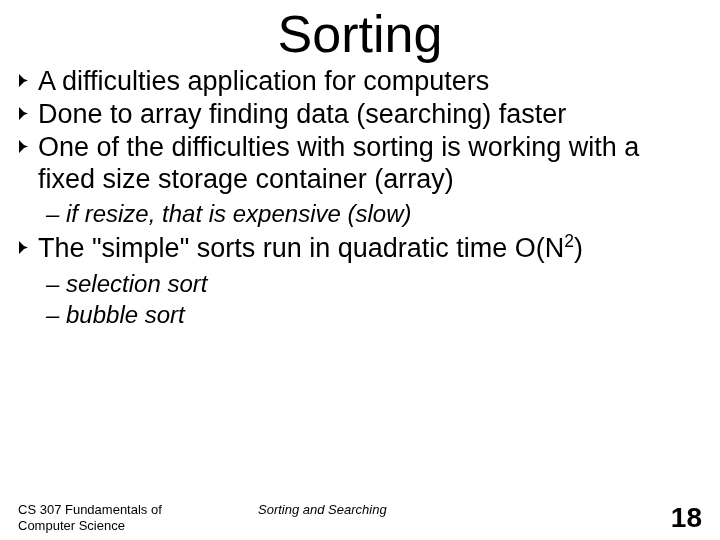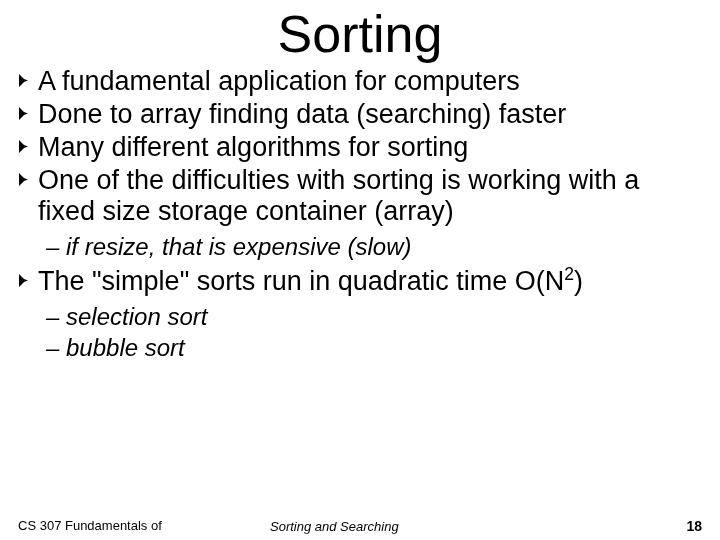--- a/index.html
+++ b/index.html
@@ -51,76 +51,67 @@
   .sub-row { margin-bottom: 1px; font-style: italic; }
   .gap-top { margin-top: 4px; }
   sup { font-size: 0.65em; vertical-align: super; line-height: 0; }
   .footer {
     position: absolute;
     left: 0;
     bottom: 6px;
     width: 100%;
     padding: 0 18px;
     display: flex;
-    align-items: flex-end;
+    align-items: flex-start;
     font-size: 13px;
-    gap: 12px;
   }
   .footer-left {
     flex: 0 0 180px;
     line-height: 1.25;
   }
   .footer-center {
     flex: 1;
     text-align: left;
     padding-left: 60px;
     font-style: italic;
   }
   .footer-right {
     flex: 0 0 60px;
     text-align: right;
-    font-size: 14px;
+    font-size: 28px;
     font-weight: 700;
   }
 </style>
 </head>
 <body>
 
 <div class="slide">
 
   <div class="title">Sorting</div>
 
   <div class="content">
 
     <div class="bullet">
       <span class="bullet-icon">
         <svg width="11" height="15" viewBox="0 0 11 15">
             <path d="M1 1 L1 14 L6 9 L10 7.5 L6 6 Z" fill="#000"></path>
           </svg>
       </span>
-      <span class="bullet-text">A fundamental application for computers</span>
+      <span class="bullet-text">A difficulties application for computers</span>
     </div>
 
     <div class="bullet">
       <span class="bullet-icon">
         <svg width="11" height="15" viewBox="0 0 11 15">
             <path d="M1 1 L1 14 L6 9 L10 7.5 L6 6 Z" fill="#000"></path>
           </svg>
       </span>
       <span class="bullet-text">Done to array finding data (searching) faster</span>
     </div>
 
-    <div class="bullet">
-      <span class="bullet-icon">
-        <svg width="11" height="15" viewBox="0 0 11 15">
-            <path d="M1 1 L1 14 L6 9 L10 7.5 L6 6 Z" fill="#000"></path>
-          </svg>
-      </span>
-      <span class="bullet-text">Many different algorithms for sorting</span>
-    </div>
 
     <div class="bullet">
       <span class="bullet-icon">
         <svg width="11" height="15" viewBox="0 0 11 15">
             <path d="M1 1 L1 14 L6 9 L10 7.5 L6 6 Z" fill="#000"></path>
           </svg>
       </span>
       <span class="bullet-text">One of the difficulties with sorting is working with a fixed size storage container (array)</span>
     </div>
 
@@ -140,18 +131,19 @@
     <div class="sub gap-top">
       <div class="sub-row">– selection sort</div>
       <div class="sub-row">– bubble sort</div>
     </div>
 
   </div>
 
   <div class="footer">
     <div class="footer-left">
       <div>CS 307 Fundamentals of</div>
+      <div>Computer Science</div>
     </div>
     <div class="footer-center">Sorting and Searching</div>
     <div class="footer-right">18</div>
   </div>
 
 </div>
 
 </body></html>

